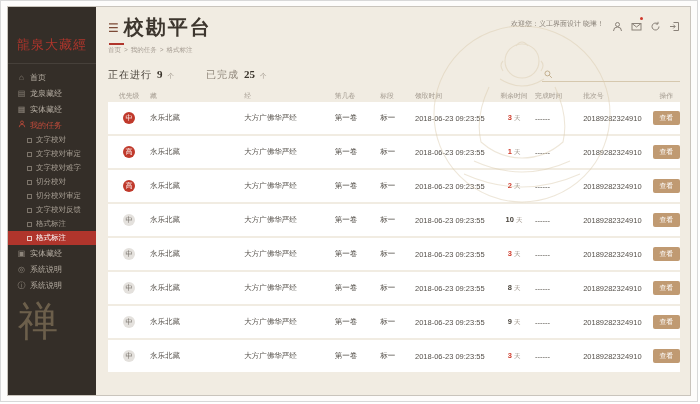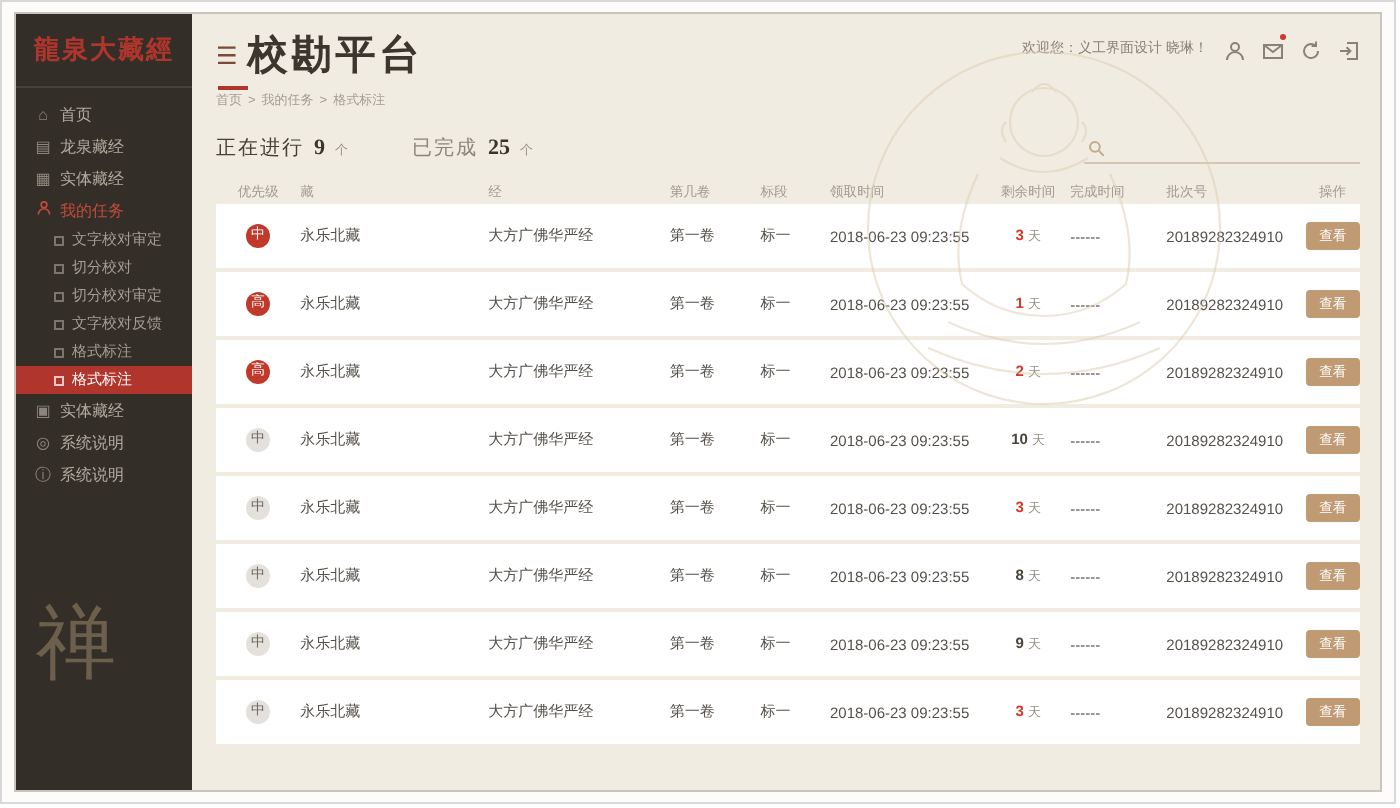--- a/index.html
+++ b/index.html
@@ -4,22 +4,22 @@
 <style>
   * { margin:0; padding:0; box-sizing:border-box; }
   body { font-family:"Liberation Sans", sans-serif; background:#fff; }
   .outer { position:relative; width:698px; height:402px; border:1px solid #d8d8d8; background:#fdfcfb; }
   .page { position:absolute; left:6px; top:5px; right:6px; bottom:5px; border:1px solid #c9c4bc;
           background:#f1ece2; display:flex; overflow:hidden; }
 
   
   .sidebar { width:88px; flex-shrink:0; background:#342e28; position:relative; }
   .logo { height:37px; display:flex; align-items:center; justify-content:center;
-          font-family:"Liberation Serif", serif; font-weight:bold; font-size:13px;
-          color:#b0352c; letter-spacing:1px; border-bottom:1px solid #46403a; }
+          font-family:"Liberation Serif", serif; font-weight:normal; font-size:13px;
+          color:#b0352c; letter-spacing:1px; border-bottom:1px solid #46403a;margin-top:20px; }
   .menu { padding-top:5px; }
   .mitem { height:16px; display:flex; align-items:center; gap:4px; padding-left:9px;
            font-size:8px; color:#b3aba0; cursor:pointer; }
   .micon { width:9px; text-align:center; font-size:8px; color:#8d857b; }
   .mitem.section .mlabel { color:#c24b3b; }
   .sub { height:14px; display:flex; align-items:center; gap:4px; padding-left:19px;
          font-size:7.5px; color:#a59d92; cursor:pointer; }
   .sub-ic { width:5px; height:5px; border:1px solid #7d756b; flex-shrink:0; }
   .sub.active { background:#b0352c; color:#fff; }
   .sub.active .sub-ic { border-color:#e7c9c4; }
@@ -115,21 +115,29 @@
                 <g stroke="#c24b3b" fill="none" stroke-width="1">
                   <circle cx="5" cy="3" r="1.8"></circle>
                   <path d="M1.5 9 a3.5 3.5 0 0 1 7 0"></path>
                 </g>
               </svg>
         </span>
         <span class="mlabel">我的任务</span>
       </div>
       <div class="sub">
             <span class="sub-ic"></span>
+            <span>文字校对</span>
+          </div>
+      <div class="sub">
+            <span class="sub-ic"></span>
             <span>文字校对审定</span>
+          </div>
+      <div class="sub">
+            <span class="sub-ic"></span>
+            <span>文字校对难字</span>
           </div>
       <div class="sub">
             <span class="sub-ic"></span>
             <span>切分校对</span>
           </div>
       <div class="sub">
             <span class="sub-ic"></span>
             <span>切分校对审定</span>
           </div>
       <div class="sub">

